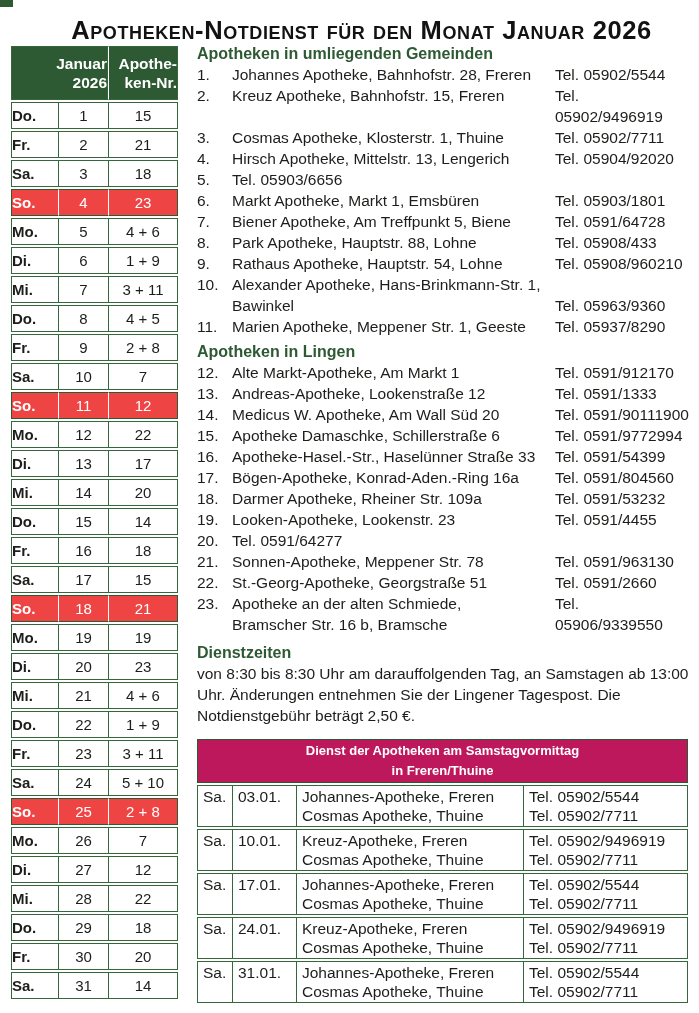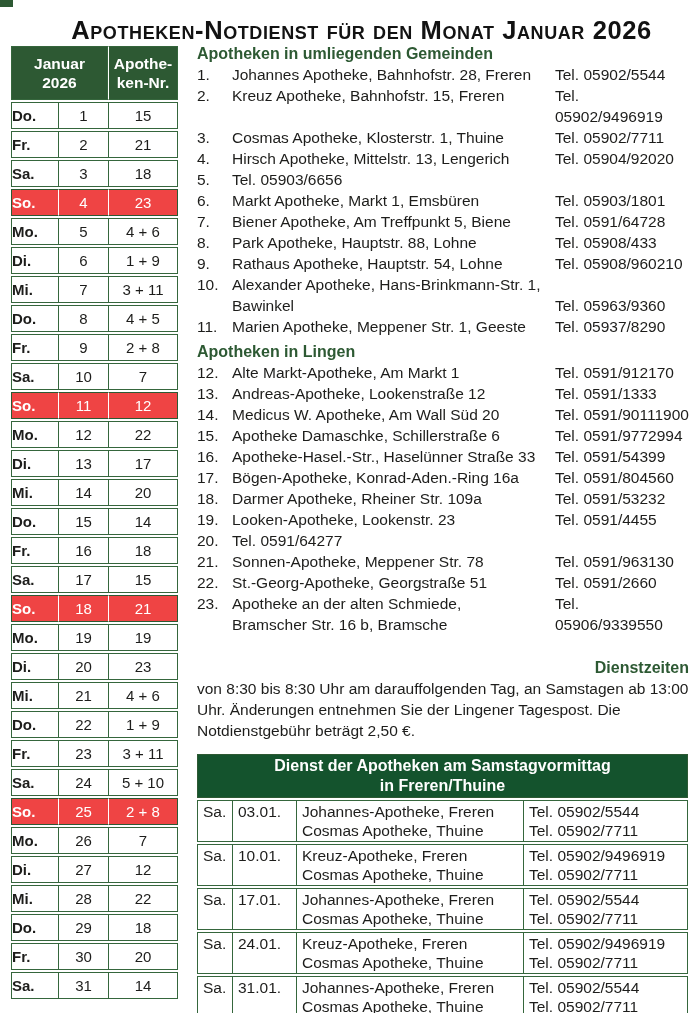--- a/index.html
+++ b/index.html
@@ -18,21 +18,21 @@
 
   
   table.calendar {
     position:absolute; left:11px; top:44px;
     border-collapse:separate; border-spacing:0 2px;
   }
   .calendar th, .calendar td { box-sizing:border-box; padding:0; }
   .calendar th {
     background:#2d5933; color:#fff; height:54px;
     font-weight:bold; font-size:15.5px; line-height:19.5px;
-    border:1.3px solid #35663c; text-align:center; white-space:pre-line;
+    border:1.3px solid #35663c; text-align:right; white-space:pre-line;
   }
   .calendar th.nr-head { border-left:1.5px solid #fff; }
   .calendar td {
     height:27px; font-size:15px; text-align:center;
     border-top:1.3px solid #35663c; border-bottom:1.3px solid #35663c;
     border-left:1.3px solid #35663c;
   }
   .calendar td:last-child { border-right:1.3px solid #35663c; }
   .calendar td.c-day { text-align:left; font-weight:bold; width:47px; }
   .calendar td.c-date { width:50px; }
@@ -44,32 +44,32 @@
   .right-col { position:absolute; left:197px; top:44px; width:492px; }
   h2.sec-head {
     margin:0; color:#2d5933; font-size:16px; font-weight:bold; line-height:20px;
   }
   h2.sec-gap { margin-top:5px; }
   .ph-item { display:flex; font-size:15.5px; line-height:21px; }
   .ph-num { width:35px; flex:none; }
   .ph-name { width:323px; flex:none; }
   .ph-tel { flex:1; align-self:flex-end; }
 
-  h2.dienst-head { margin-top:23px;text-align:right; }
+  h2.dienst-head { margin-top:8px; }
   .dienst-text { width:492px; font-size:15.5px; line-height:21px; }
 
   
   table.sat {
     border-collapse:separate; border-spacing:0 2px; margin-top:11px;
     width:491px; table-layout:fixed;
   }
   .sat col.sc1 { width:35px; } .sat col.sc2 { width:64px; }
   .sat col.sc3 { width:227px; } .sat col.sc4 { width:165px; }
   .sat th {
-    background:#14532d; color:#fff; font-size:16px; font-weight:bold;
+    background:#be185d; color:#fff; font-size:13px; font-weight:bold;
     line-height:20px; height:42px; border:1.5px solid #2d5933;
     text-align:center; white-space:pre-line; box-sizing:border-box;
   }
   .sat td {
     box-sizing:border-box; vertical-align:top; padding:1px 5px;
     font-size:15.5px; line-height:19px;
     border-top:1.5px solid #35663c; border-bottom:1.5px solid #35663c;
     border-left:1.5px solid #35663c;
   }
   .sat td:last-child { border-right:1.5px solid #35663c; }

